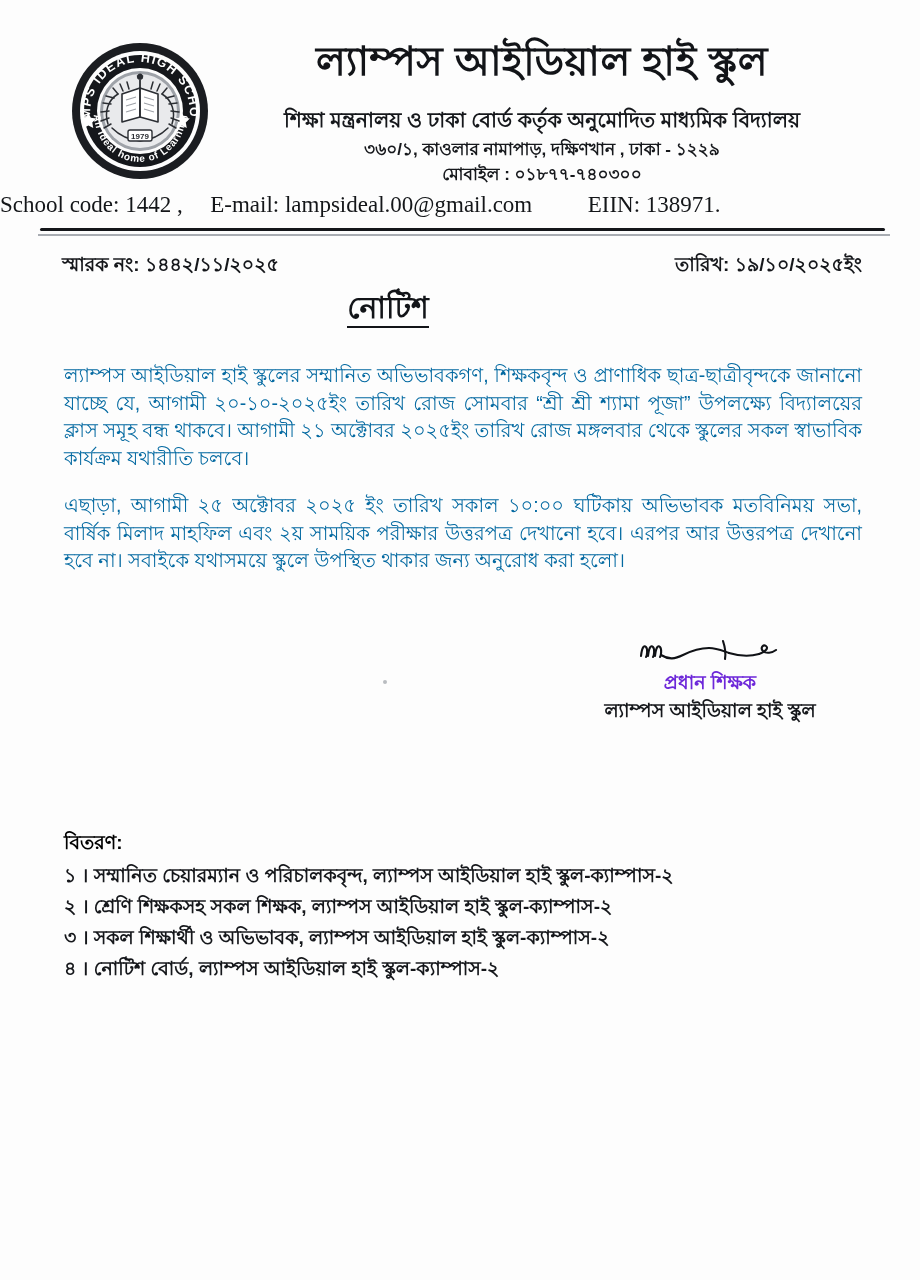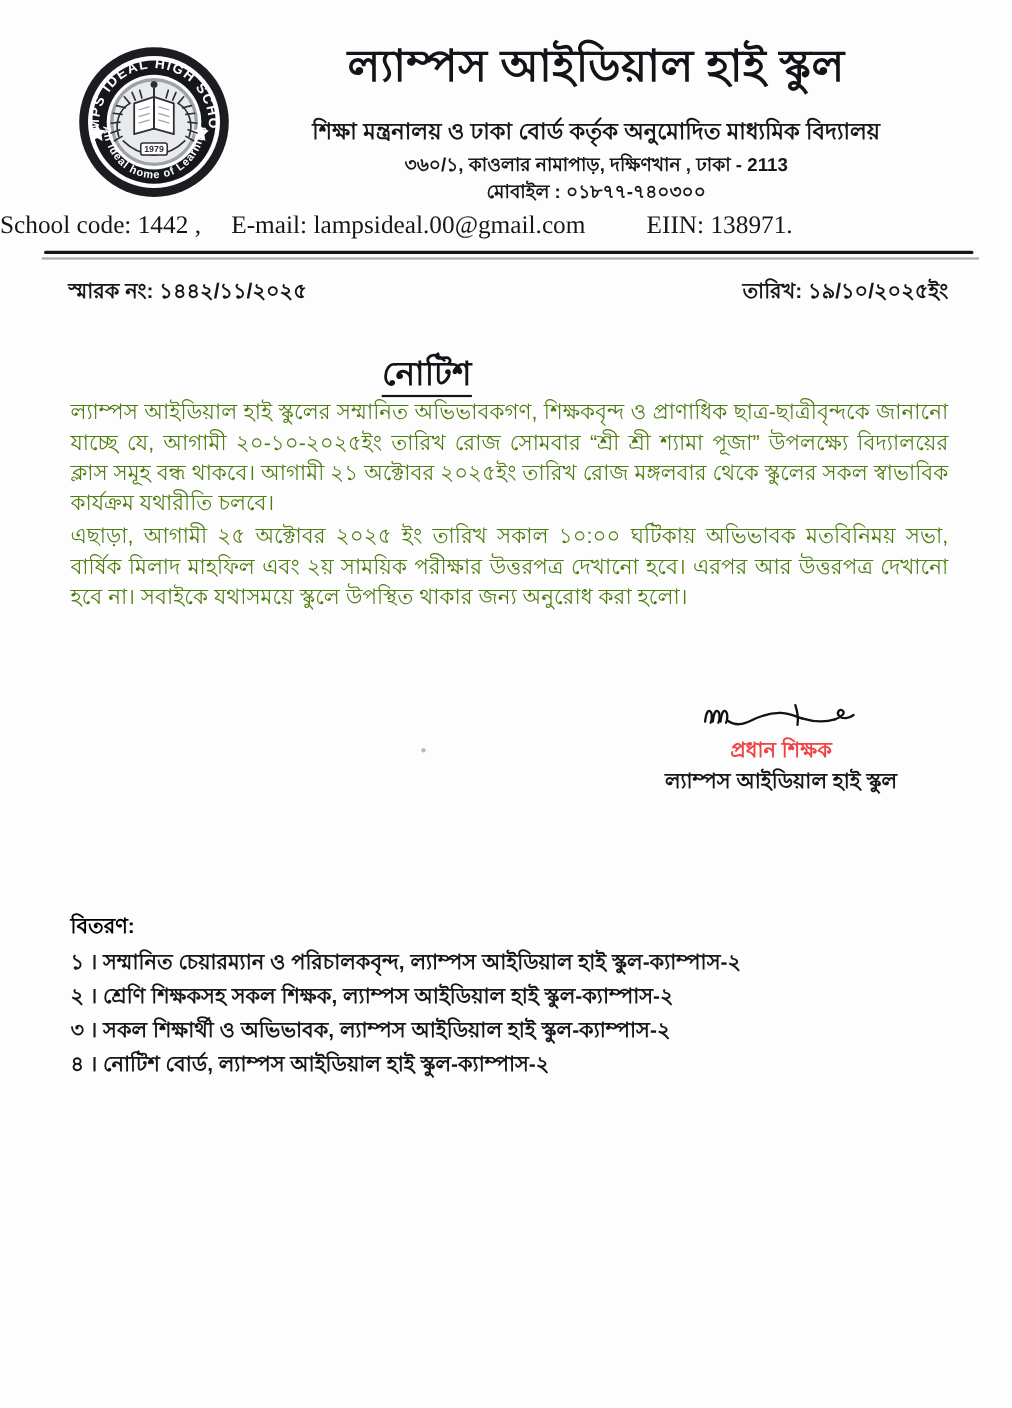--- a/index.html
+++ b/index.html
@@ -120,21 +120,21 @@
     align-items: flex-end;
     font-size: 19px;
     font-weight: 600;
     color: #15171b;
   }
 
   
   .notice-title {
     position: absolute;
     left: 0;
-    top: 316px;
+    top: 284px;
     width: 776px;
     text-align: center;
   }
   .notice-title span {
     font-size: 30px;
     font-weight: 700;
     color: #121418;
     border-bottom: 2px solid #121418;
     padding-bottom: 2px;
   }
@@ -142,26 +142,26 @@
   
   .body-block {
     position: absolute;
     left: 64px;
     top: 362px;
     width: 798px;
   }
   .para {
     font-size: 19.5px;
     line-height: 27.5px;
-    color: #4d7c0f;
+    color: #0369a1;
     text-align: justify;
     text-justify: inter-word;
     margin: 0 0 2px 0;
   }
-  .para.p2 { margin-top: 3px; }
+  .para.p2 { margin-top: 20px; }
 
   
   .sign-block {
     position: absolute;
     left: 560px;
     top: 632px;
     width: 300px;
     text-align: center;
   }
   .sign-thanks {
@@ -174,21 +174,21 @@
     height: 34px;
     margin: 2px 0 0 0;
     display: flex;
     justify-content: center;
     align-items: center;
   }
   .sign-mark svg { display: block; }
   .sign-role {
     font-size: 19px;
     font-weight: 600;
-    color: #ef4444;
+    color: #6d28d9;
     line-height: 1.45;
     margin-top: 1px;
   }
   .sign-org {
     font-size: 19px;
     font-weight: 600;
     color: #15171b;
     line-height: 1.45;
   }
 
@@ -278,21 +278,21 @@
         </g>
 
         <rect x="60" y="94" width="24" height="11" rx="2" fill="#ffffff" stroke="#2b2e33" stroke-width="1.4"></rect>
         <text x="72" y="102.5" text-anchor="middle" font-family="'Liberation Sans', sans-serif" font-size="8" font-weight="700" fill="#2b2e33">1979</text>
       </svg>
     </div>
 
     <div class="head-text">
       <div class="school-name">ল্যাম্পস আইডিয়াল হাই স্কুল</div>
       <div class="school-sub">শিক্ষা মন্ত্রনালয় ও ঢাকা বোর্ড কর্তৃক অনুমোদিত মাধ্যমিক বিদ্যালয়</div>
-      <div class="school-addr">৩৬০/১, কাওলার নামাপাড়, দক্ষিণখান , ঢাকা - 2113</div>
+      <div class="school-addr">৩৬০/১, কাওলার নামাপাড়, দক্ষিণখান , ঢাকা - ১২২৯</div>
       <div class="school-mobile">মোবাইল : ০১৮৭৭-৭৪০৩০০</div>
     </div>
 
     <div class="codeline">
       <span class="seg">School code: 1442 ,</span>
       <span class="gap-sm"></span>
       <span class="seg">E-mail:  lampsideal.00@gmail.com</span>
       <span class="gap-lg"></span>
       <span class="seg">EIIN: 138971.</span>
     </div>

